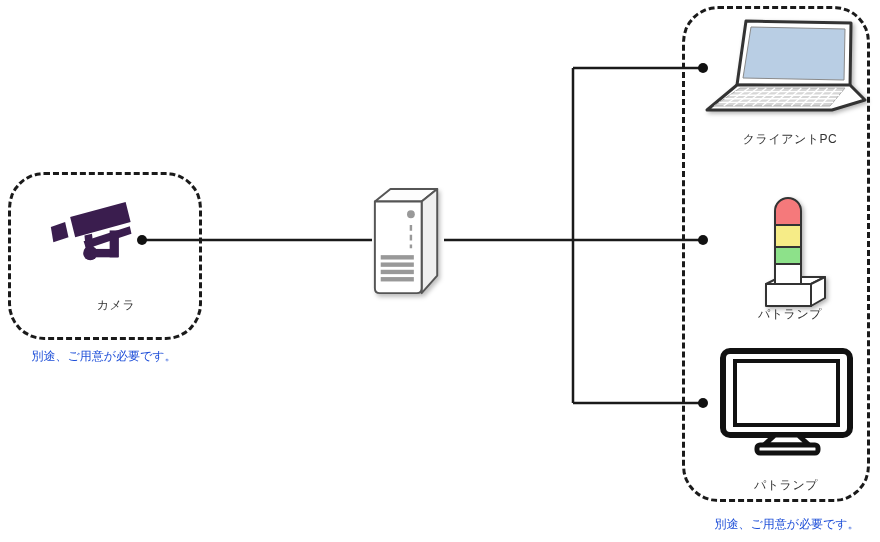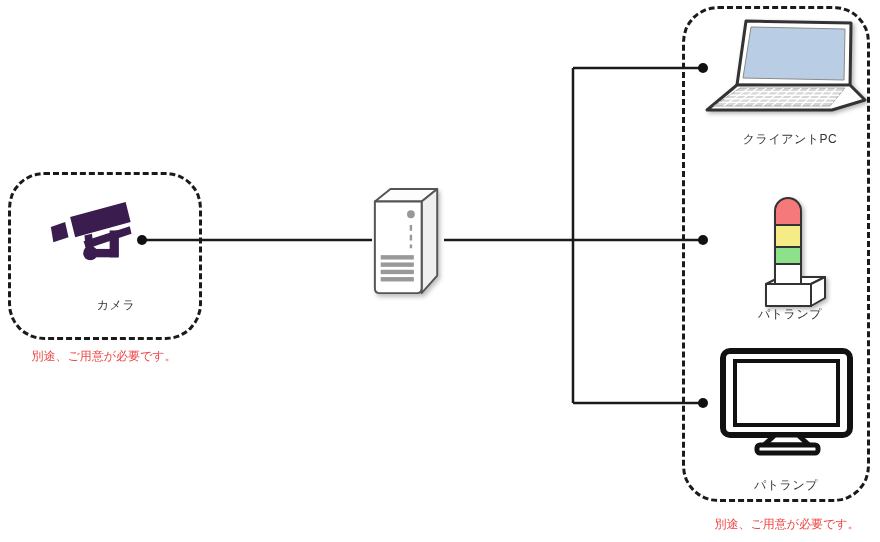--- a/index.html
+++ b/index.html
@@ -9,21 +9,21 @@
   }
   .dashed-box{
     position:absolute;border:3px dashed #1a1a1a;border-radius:36px;background:transparent;
   }
   #camera-box{left:8px;top:172px;width:188px;height:162px;}
   #client-box{left:682px;top:6px;width:182px;height:490px;}
   .device-label{
     position:absolute;text-align:center;font-size:12px;color:#333;letter-spacing:0.5px;white-space:nowrap;
   }
   .caption{
-    position:absolute;text-align:center;font-size:12px;color:#ef4444;white-space:nowrap;
+    position:absolute;text-align:center;font-size:12px;color:#1d4ed8;white-space:nowrap;
   }
   .icon{position:absolute;}
   #lines-layer{position:absolute;left:0;top:0;width:880px;height:542px;z-index:2;}
   .iconwrap{z-index:3;}
   .soft-shadow{filter:drop-shadow(2px 3px 2px rgba(0,0,0,0.25));}
   .lite-shadow{filter:drop-shadow(2px 2px 2px rgba(0,0,0,0.3));}
 </style>
 </head>
 <body>
 

